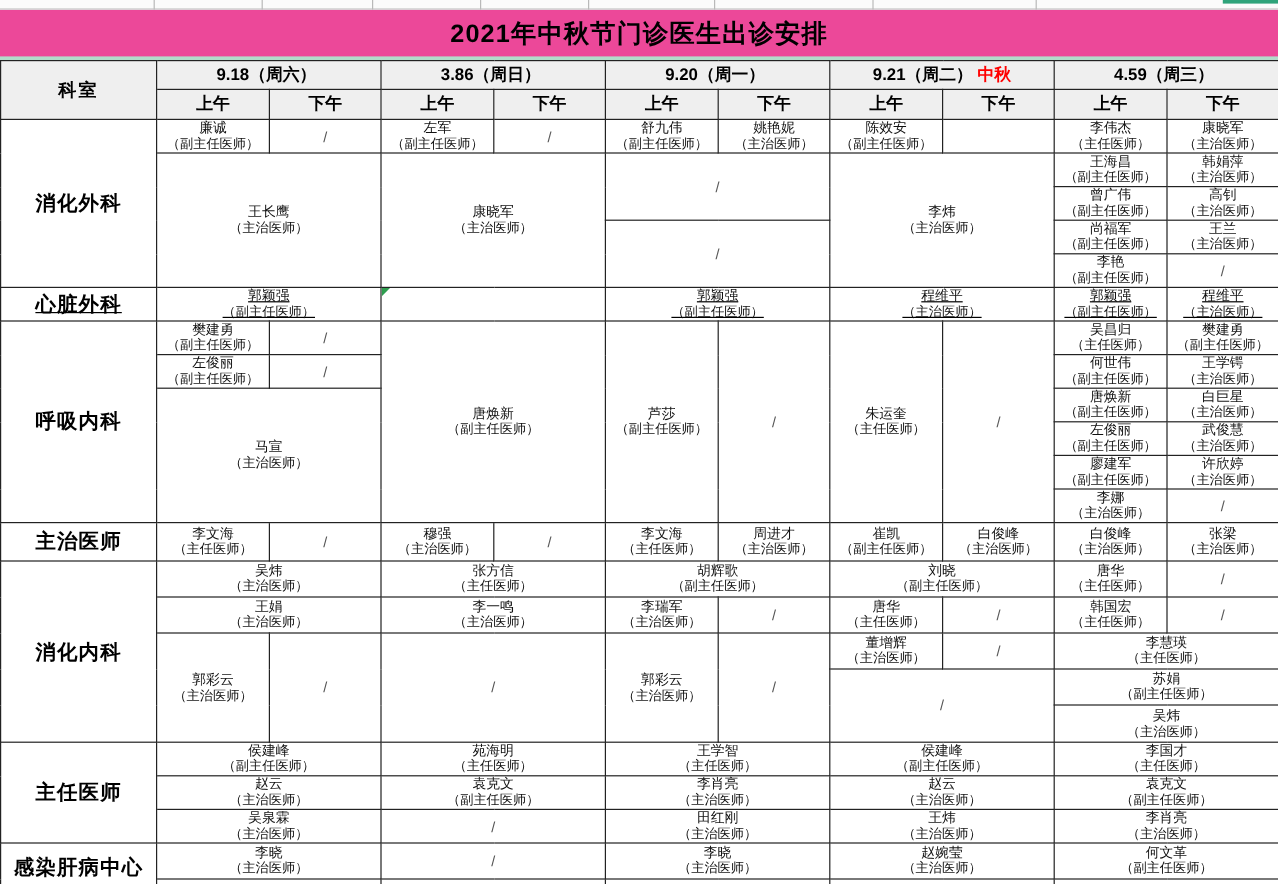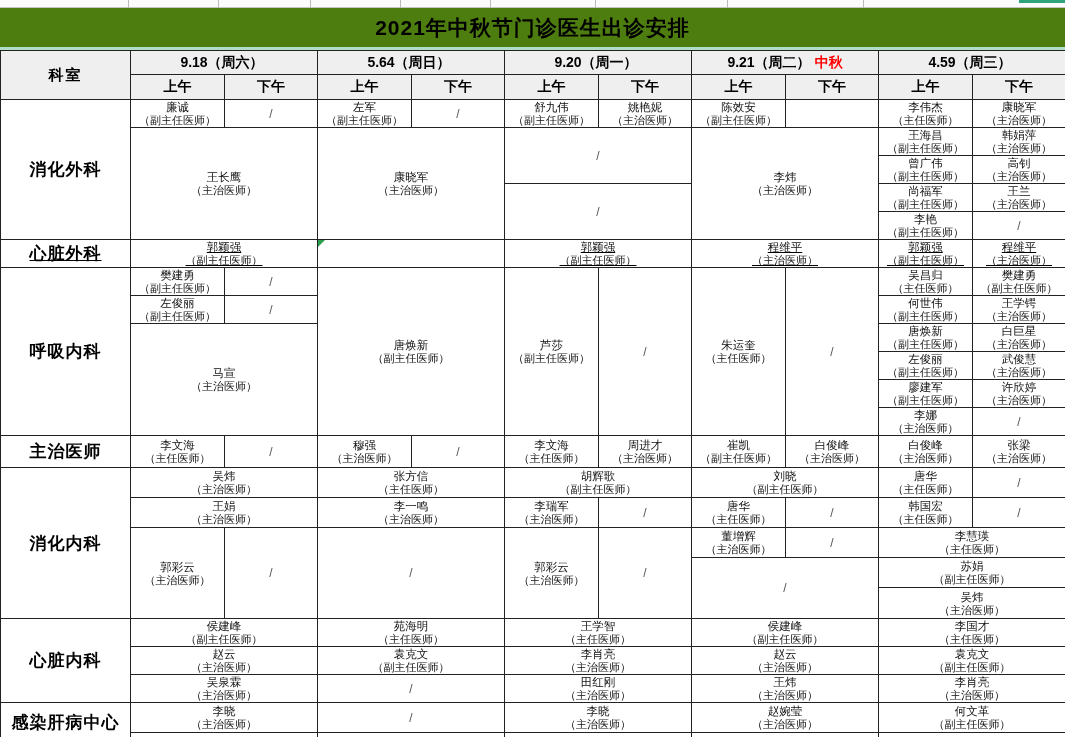--- a/index.html
+++ b/index.html
@@ -6,21 +6,21 @@
   html,body { background:#fff; }
   .page {
     position:relative; width:1065px; height:737px; overflow:hidden;
     background:#fff; font-family:"Liberation Sans", sans-serif; color:#000;
   }
   
   .top-strip { position:relative; height:8px; border-bottom:1px solid #c4c4c4; background:#fbfbfb; }
   .top-strip .tick { position:absolute; top:0; width:1px; height:8px; background:#b9b9b9; }
   .teal-bar { position:absolute; top:0; right:0; width:46px; height:3px; background:#2fa37a; }
 
-  .title-row { height:42px; display:flex; align-items:center; justify-content:center; border-bottom:3px solid #b2dcca; background:#4d7c0f; }
+  .title-row { height:42px; display:flex; align-items:center; justify-content:center; border-bottom:3px solid #b2dcca; background:#ec4899; }
   .title-row h1 { font-size:21px; font-weight:bold; letter-spacing:1px; }
 
   table.sched { width:1065px; table-layout:fixed; border-collapse:collapse; background:#fff; }
   table.sched th, table.sched td { border:1px solid #222; text-align:center; vertical-align:middle; overflow:hidden; }
 
   thead th { background:#efefef; font-weight:bold; }
   thead tr.dates { height:24px; }
   thead tr.ampm { height:25px; }
   th.dept-head { font-size:15px; letter-spacing:2px; }
   .date-label { font-size:14px; }
@@ -67,21 +67,21 @@
         <col style="width:93px">
       <col style="width:94px">
         <col style="width:93px">
       <col style="width:94px">
         <col style="width:93px">
     </colgroup>
     <thead>
       <tr class="dates">
         <th class="dept-head" rowspan="2">科室</th>
         <th colspan="2"><span class="date-label">9.18（周六）</span><span class="holiday"></span></th>
-        <th colspan="2"><span class="date-label">5.64（周日）</span><span class="holiday"></span></th>
+        <th colspan="2"><span class="date-label">3.86（周日）</span><span class="holiday"></span></th>
         <th colspan="2"><span class="date-label">9.20（周一）</span><span class="holiday"></span></th>
         <th colspan="2"><span class="date-label">9.21（周二）</span><span class="holiday">中秋</span></th>
         <th colspan="2"><span class="date-label">4.59（周三）</span><span class="holiday"></span></th>
       </tr>
       <tr class="ampm">
         <th>上午</th>
         <th>下午</th>
         <th>上午</th>
         <th>下午</th>
         <th>上午</th>
@@ -405,21 +405,21 @@
             <div class="rank">（副主任医师）</div>
           </td>
         </tr>
         <tr style="height: 31px;">
           <td colspan="2">
             <div class="doc">吴炜</div>
             <div class="rank">（主治医师）</div>
           </td>
         </tr>
         <tr style="height: 28px;">
-          <td rowspan="3" class="dept">心脏内科</td>
+          <td rowspan="3" class="dept">主任医师</td>
           <td colspan="2">
             <div class="doc">侯建峰</div>
             <div class="rank">（副主任医师）</div>
           </td>
           <td colspan="2">
             <div class="doc">苑海明</div>
             <div class="rank">（主任医师）</div>
           </td>
           <td colspan="2">
             <div class="doc">王学智</div>

